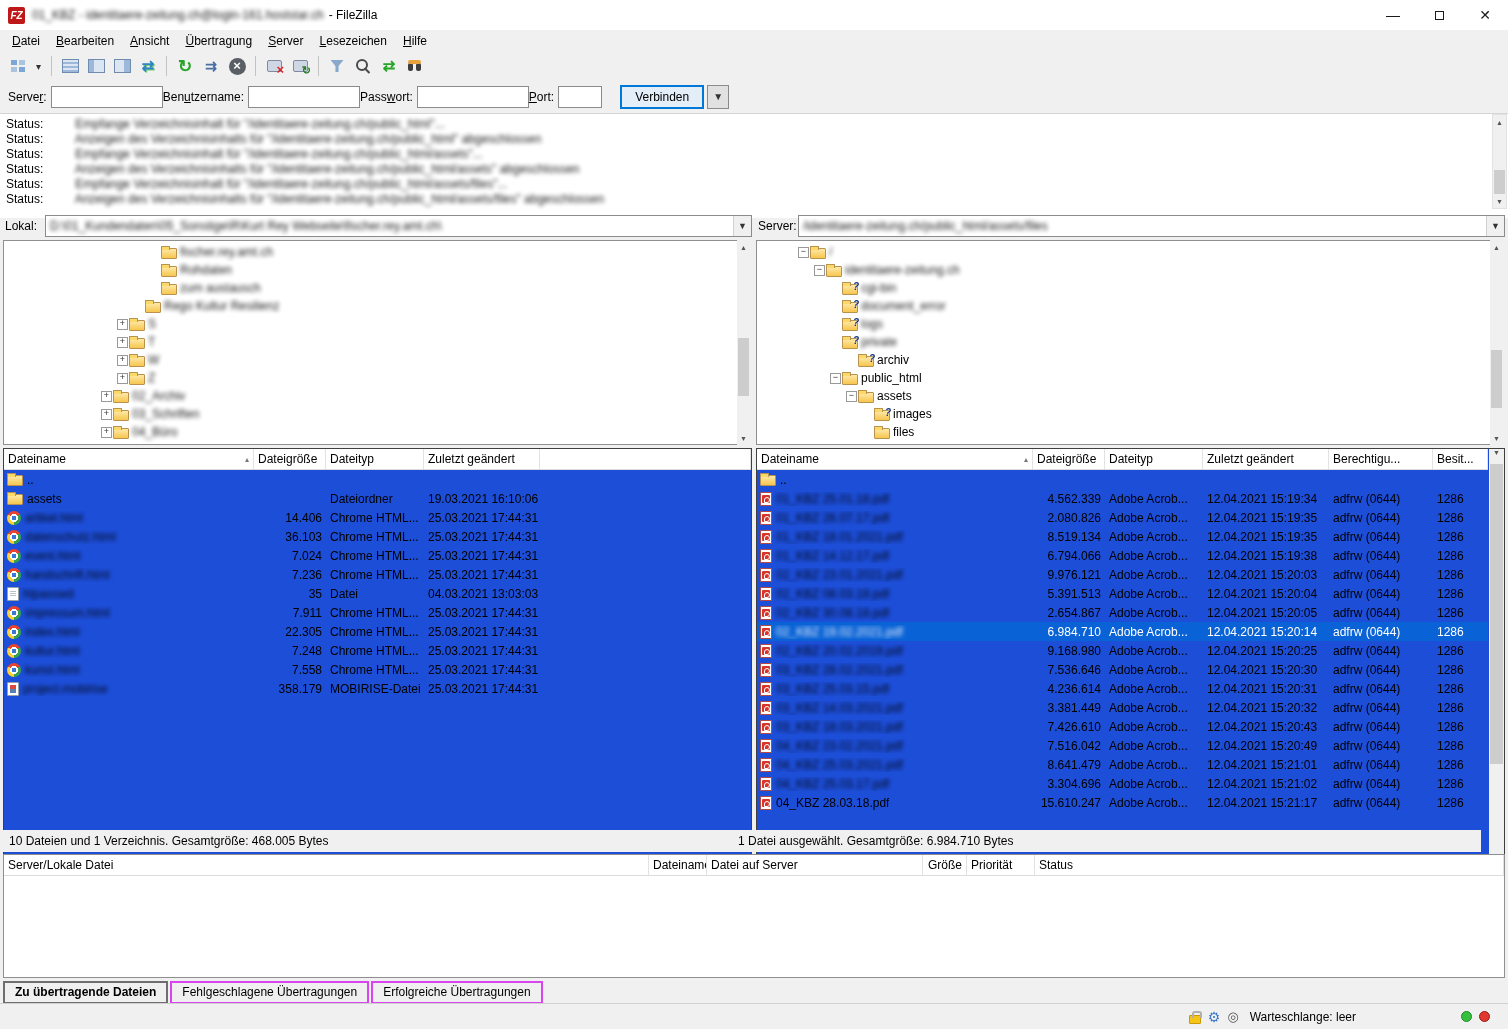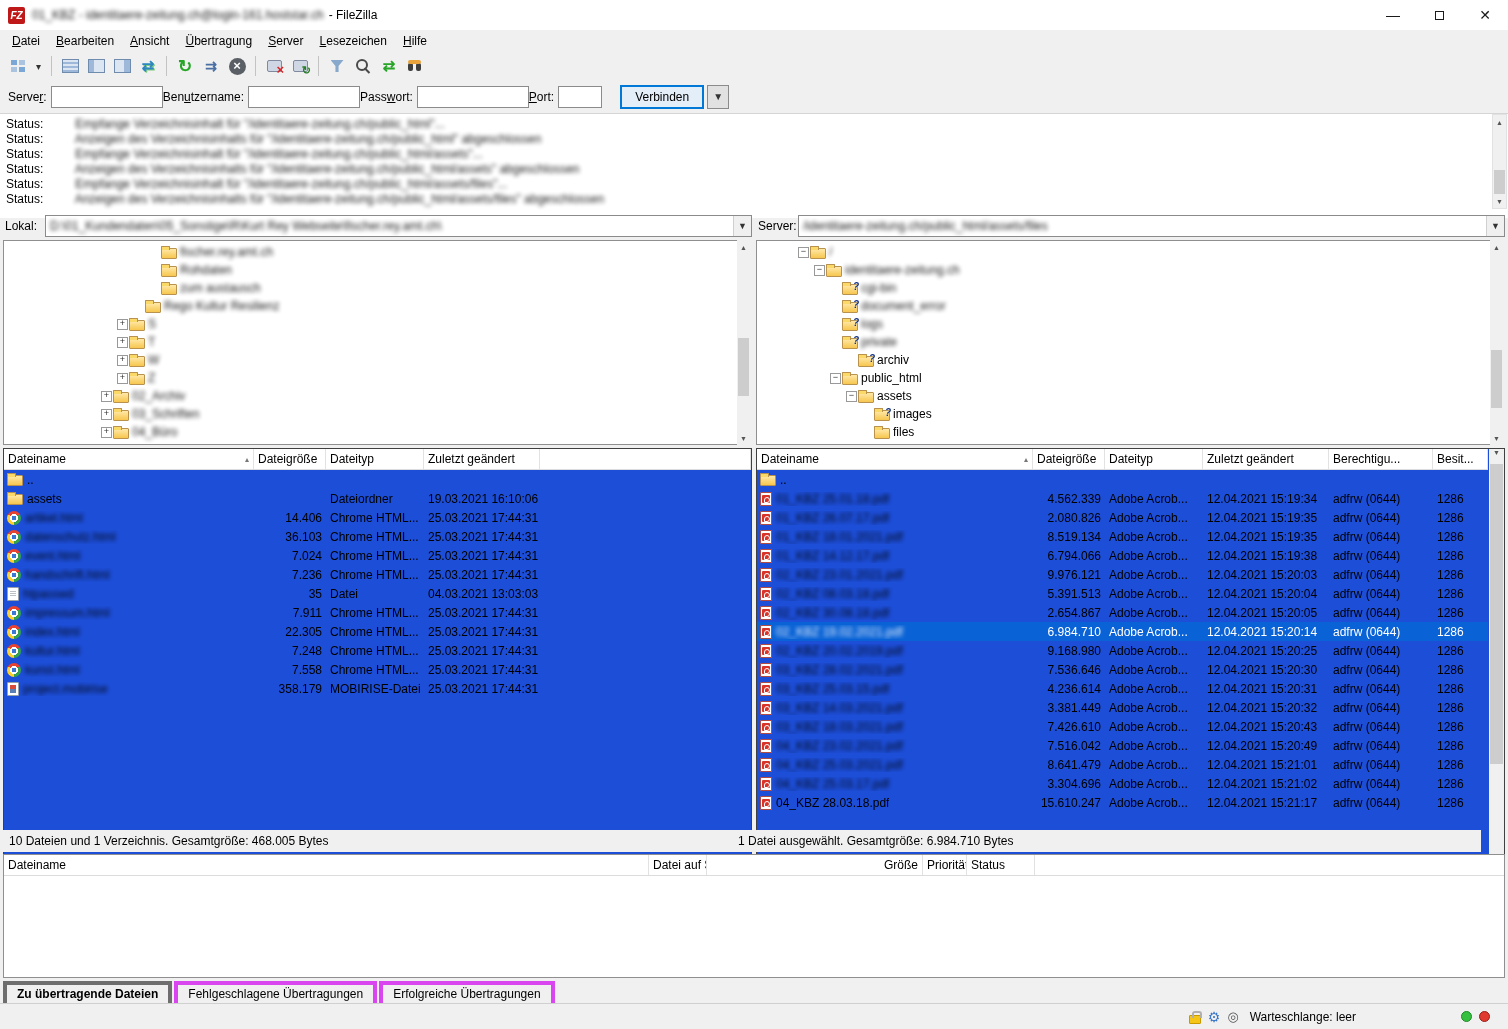--- a/index.html
+++ b/index.html
@@ -136,21 +136,21 @@
   .pstatus.rightp{left:732px;width:749px}
 
   
   .queue{position:absolute;top:854px;left:3px;width:1502px;height:124px;background:#fff;border:1px solid #8f8f8f}
   .queue-grid{display:grid;grid-template-columns:645px 58px 216px 44px 68px 1fr}
   .queue .list-head{height:21px}
   .q-size{justify-content:flex-end}
 
   
   .tabs{position:absolute;top:981px;left:3px;display:flex;gap:2px}
-  .tab{border:4px solid #d946ef;background:#f0f0f0;padding:2px 10px 3px;white-space:nowrap}
+  .tab{border:2px solid #d946ef;background:#f0f0f0;padding:2px 10px 3px;white-space:nowrap}
   .tab.active{font-weight:bold;border-color:#6e6e6e}
 
   
   .statusbar{position:absolute;left:0;right:0;bottom:0;height:26px;border-top:1px solid #d0d0d0;display:flex;align-items:center;background:#f0f0f0}
   .sb-right{margin-left:auto;display:flex;align-items:center;gap:7px;padding-right:12px}
   .lock-icon{width:12px;height:9px;background:#f5c518;border:1px solid #c79a00;border-radius:1px;position:relative;margin-top:5px}
   .lock-icon::before{content:"";position:absolute;top:-5px;left:2px;width:6px;height:5px;border:2px solid #b0b0b0;border-bottom:none;border-radius:3px 3px 0 0}
   .gear-icon{color:#3c78c8;font-size:14px;line-height:14px}
   .target-icon{color:#555;font-size:13px;line-height:13px}
   .queue-text{margin-left:4px;margin-right:140px}
@@ -873,20 +873,21 @@
   <div class="pstatus leftp">
       <span>10 Dateien und 1 Verzeichnis. Gesamtgröße: 468.005 Bytes</span>
     </div>
   <div class="pstatus rightp">
       <span>1 Datei ausgewählt. Gesamtgröße: 6.984.710 Bytes</span>
     </div>
 
   <div class="queue">
     <div class="list-head queue-grid">
 
+        <span class="hcell">Server/Lokale Datei</span>
 
         <span class="hcell">Dateiname</span>
 
         <span class="hcell">Datei auf Server</span>
 
         <span class="hcell q-size">Größe</span>
 
         <span class="hcell">Priorität</span>
 
         <span class="hcell">Status</span>

